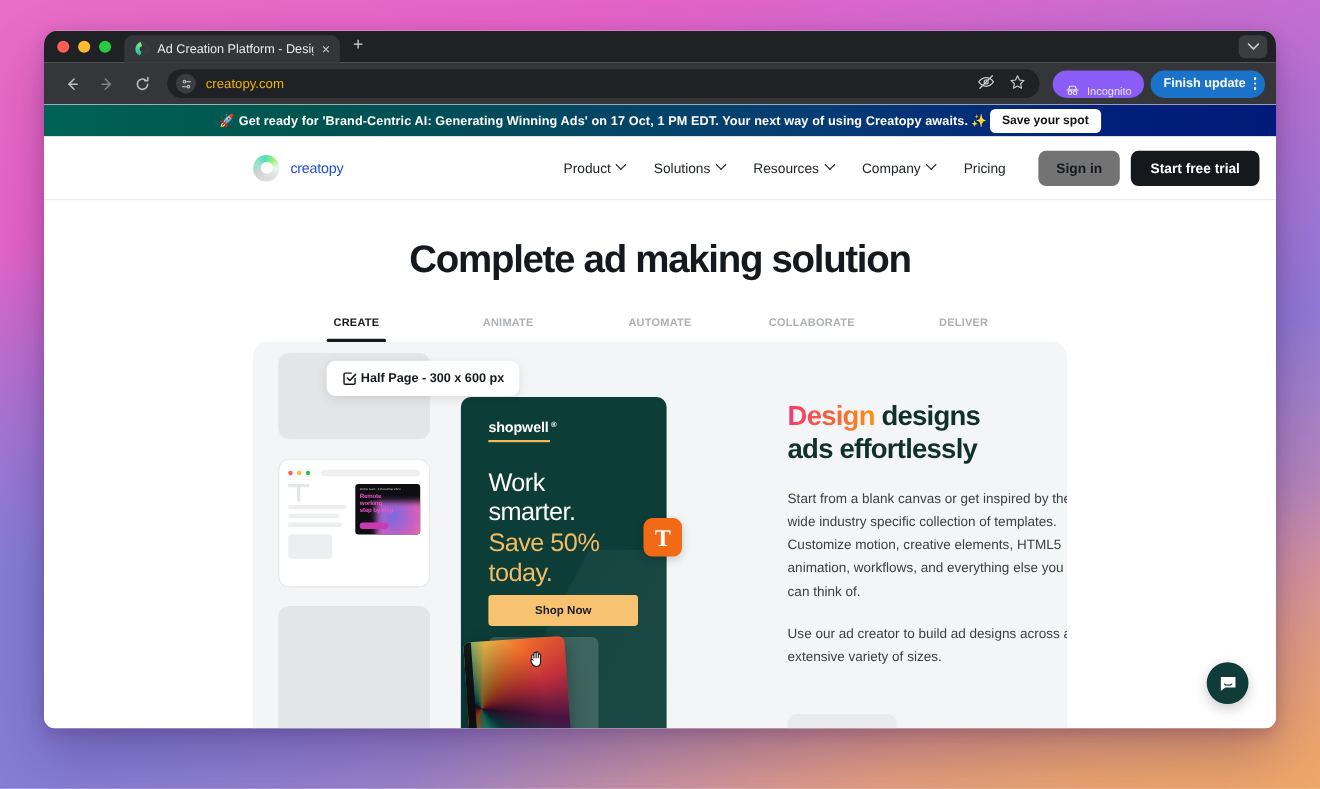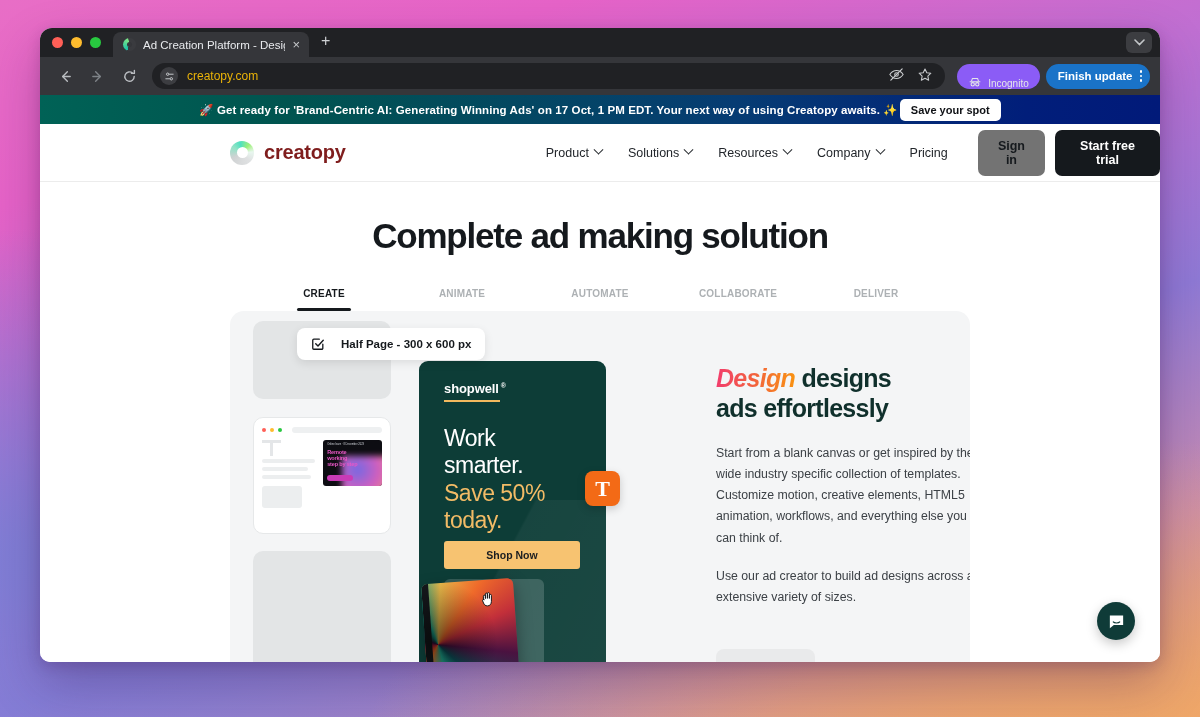--- a/index.html
+++ b/index.html
@@ -99,21 +99,21 @@
   .sitenav {
     height: 58px; background: #fff; display: flex; align-items: center;
     padding: 0 0 0 190px; border-bottom: 1px solid #ececec;
   }
   .brand { display: flex; align-items: center; gap: 10px; }
   .brand-mark {
     width: 24px; height: 24px; border-radius: 50%; position: relative;
     background: conic-gradient(from 185deg, #d9dbdc 0%, #cfd2d3 16%, #8fe3c6 34%, #4fe0c0 46%, #9ef07a 60%, #e9f7ef 72%, #dfe1e2 86%, #d9dbdc 100%);
   }
   .brand-mark::after { content: ""; position: absolute; inset: 6.5px; border-radius: 50%; background: #fff; }
-  .brand-name { font-size: 20px; font-weight: 700; color: #7f1d1d; letter-spacing: -.2px; }
+  .brand-name { font-size: 13px; font-weight: 400; color: #1d4ed8; letter-spacing: -.2px; }
   .navlinks { display: flex; align-items: center; gap: 26px; margin-left: 200px; }
   .navlink { display: flex; align-items: center; gap: 6px; font-size: 12.5px; color: #22262b; font-weight: 500; }
   .caret { width: 7px; height: 7px; border-right: 1.6px solid #22262b; border-bottom: 1.6px solid #22262b; transform: rotate(45deg) translate(-2px,-2px); }
   .navbtns { display: flex; align-items: center; gap: 10px; margin-left: 30px; }
   .btn-ghost { background: #737373; color: #15191d; font-size: 12.5px; font-weight: 700; border: 0; border-radius: 7px; padding: 9px 16px; }
   .btn-dark { background: #15191d; color: #fff; font-size: 12.5px; font-weight: 700; border: 0; border-radius: 7px; padding: 9px 18px; }
 
   .hero-title {
     text-align: center; margin-top: 34px;
     font-size: 35px; font-weight: 800; letter-spacing: -1.2px; color: #15191d;
@@ -163,21 +163,21 @@
   }
   .mini-ad-eyebrow { position: absolute; left: 4px; top: 3px; font-size: 2.6px; color: #cfd2d8; }
   .mini-ad-h { position: absolute; left: 4px; top: 9px; font-size: 5.6px; font-weight: 800; color: #fff; line-height: 1.08; letter-spacing: -.2px; }
   .mini-ad-h span { color: #e857c6; }
   .mini-ad-btn { position: absolute; left: 4px; bottom: 5px; width: 26px; height: 6px; border-radius: 3px; background: #c93bb6; }
   .mini-blk { height: 22px; background: #eceeef; border-radius: 3px; margin-top: 7px; width: 40px; }
 
   
   .size-chip {
     position: absolute; left: 67px; top: 17px; z-index: 6;
-    display: flex; align-items: center; gap: 16px;
+    display: flex; align-items: center; gap: 3px;
     background: #fff; border-radius: 8px; padding: 9px 14px;
     box-shadow: 0 3px 10px rgba(0,0,0,.10);
     font-size: 11.5px; font-weight: 700; color: #15191d; white-space: nowrap;
   }
 
   
   .ad {
     position: absolute; left: 189px; top: 50px; width: 187px; height: 330px;
     background: #0d3d37; border-radius: 9px 9px 0 0; overflow: hidden;
   }
@@ -218,21 +218,21 @@
     box-shadow: 0 3px 8px rgba(0,0,0,.18);
   }
 
   
   .copy { position: absolute; left: 486px; top: 52px; width: 272px; }
   .copy-h {
     font-size: 25px; font-weight: 800; line-height: 1.2; letter-spacing: -.7px; color: #10302c;
   }
   .copy-h .grad {
     background: linear-gradient(90deg, #f23d6d 0%, #f2603f 46%, #f99211 100%);
-    -webkit-background-clip: text; background-clip: text; color: transparent; font-style: italic;
+    -webkit-background-clip: text; background-clip: text; color: transparent;
   }
   .copy-p { font-size: 12.3px; line-height: 1.72; color: #3c4146; margin-top: 20px; }
   .copy-p + .copy-p { margin-top: 17px; }
   .copy-btn {
     margin-top: 41px; background: #e9eaeb; color: #15191d;
     font-size: 12.5px; font-weight: 700; border: 0; border-radius: 8px; padding: 12px 22px;
   }
 
   .chat-widget {
     position: absolute; right: 25px; bottom: 22px; width: 38px; height: 38px;

